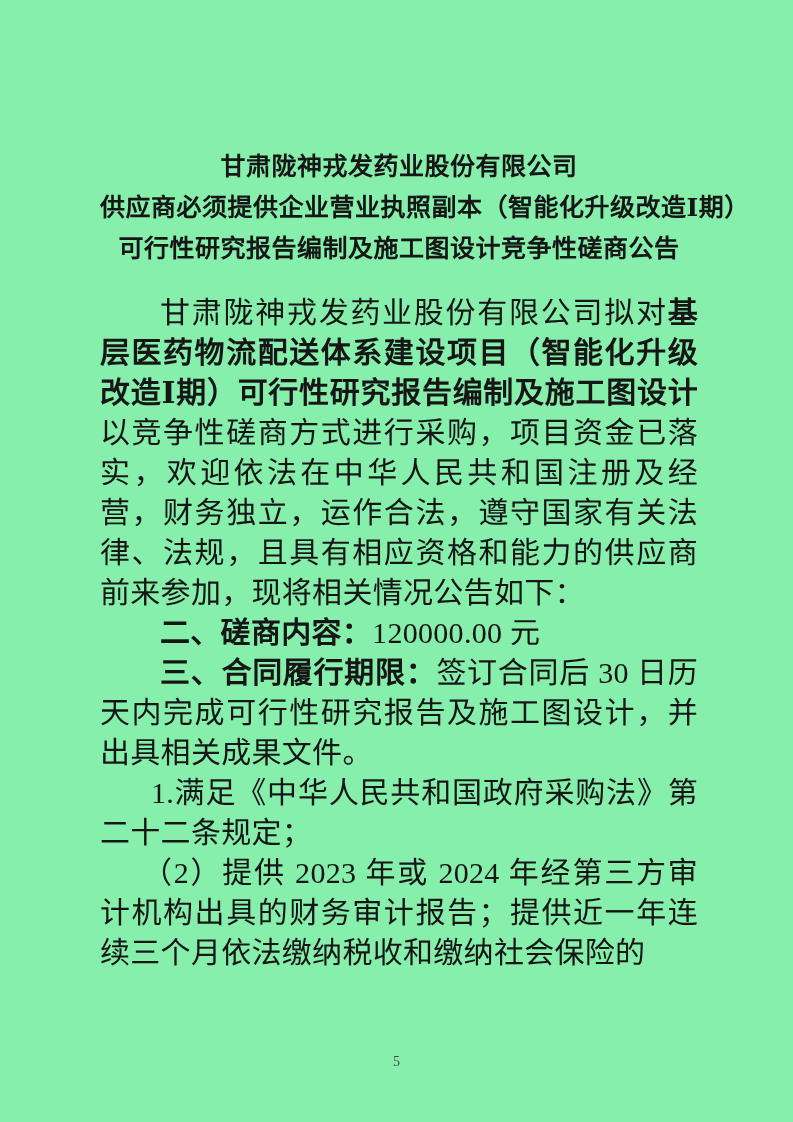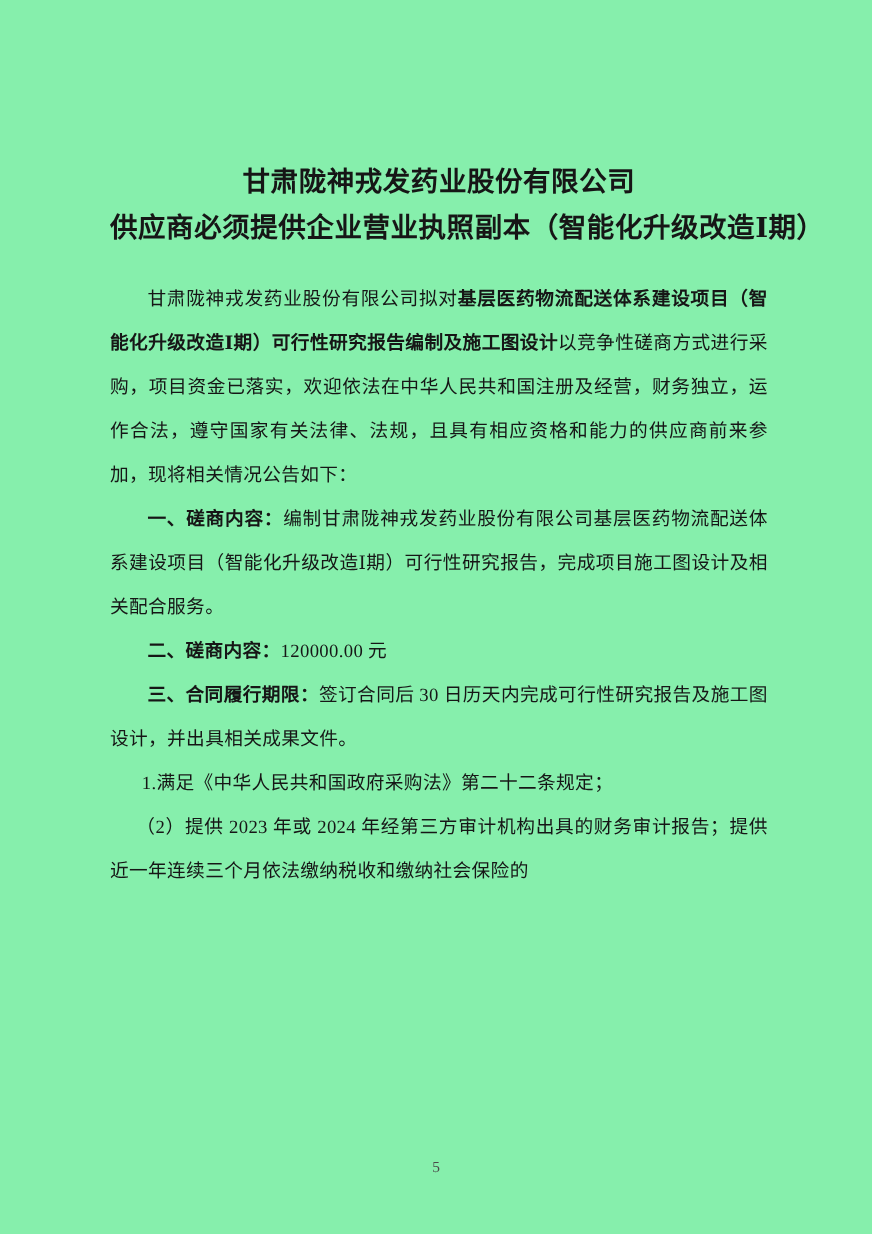--- a/index.html
+++ b/index.html
@@ -31,21 +31,21 @@
   .title-line {
     font-size: 25px;
     font-weight: 700;
     line-height: 41px;
     letter-spacing: 0.5px;
     white-space: nowrap;
   }
 
   
   .body-text p {
-    font-size: 17px;
+    font-size: 30px;
     line-height: 40px;
     text-align: justify;
     text-justify: inter-character;
     letter-spacing: 0.3px;
   }
   .indent-2     { text-indent: 2em;   }
   .indent-num   { text-indent: 1.7em; }
   .indent-paren { text-indent: 1.4em; }
 
   .body-text .run-bold { font-weight: 700; }
@@ -64,25 +64,25 @@
 </style>
 </head>
 <body>
 
 <div class="page">
   <div class="content">
 
     <div class="title-block">
       <div class="title-line">甘肃陇神戎发药业股份有限公司</div>
       <div class="title-line">供应商必须提供企业营业执照副本（智能化升级改造Ⅰ期）</div>
+      <div class="title-line">可行性研究报告编制及施工图设计竞争性磋商公告</div>
     </div>
 
     <div class="body-text">
       <p class="indent-2"><span class="run-regular">甘肃陇神戎发药业股份有限公司拟对</span><span class="run-bold">基层医药物流配送体系建设项目（智能化升级改造Ⅰ期）可行性研究报告编制及施工图设计</span><span class="run-regular">以竞争性磋商方式进行采购，项目资金已落实，欢迎依法在中华人民共和国注册及经营，财务独立，运作合法，遵守国家有关法律、法规，且具有相应资格和能力的供应商前来参加，现将相关情况公告如下：</span></p>
-      <p class="indent-2"><span class="run-bold">一、磋商内容：</span><span class="run-regular">编制甘肃陇神戎发药业股份有限公司基层医药物流配送体系建设项目（智能化升级改造Ⅰ期）可行性研究报告，完成项目施工图设计及相关配合服务。</span></p>
       <p class="indent-2"><span class="run-bold">二、磋商内容：</span><span class="run-regular">120000.00 元</span></p>
       <p class="indent-2"><span class="run-bold">三、合同履行期限：</span><span class="run-regular">签订合同后 30 日历天内完成可行性研究报告及施工图设计，并出具相关成果文件。</span></p>
       <p class="indent-num"><span class="run-regular">1.满足《中华人民共和国政府采购法》第二十二条规定；</span></p>
       <p class="indent-paren"><span class="run-regular">（2）提供 2023 年或 2024 年经第三方审计机构出具的财务审计报告；提供近一年连续三个月依法缴纳税收和缴纳社会保险的</span></p>
     </div>
 
   </div>
 
   <div class="page-number">5</div>
 </div>

